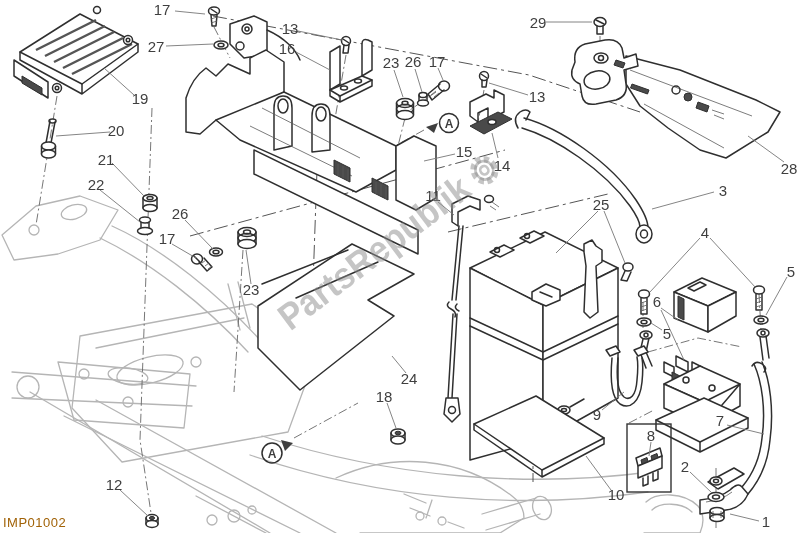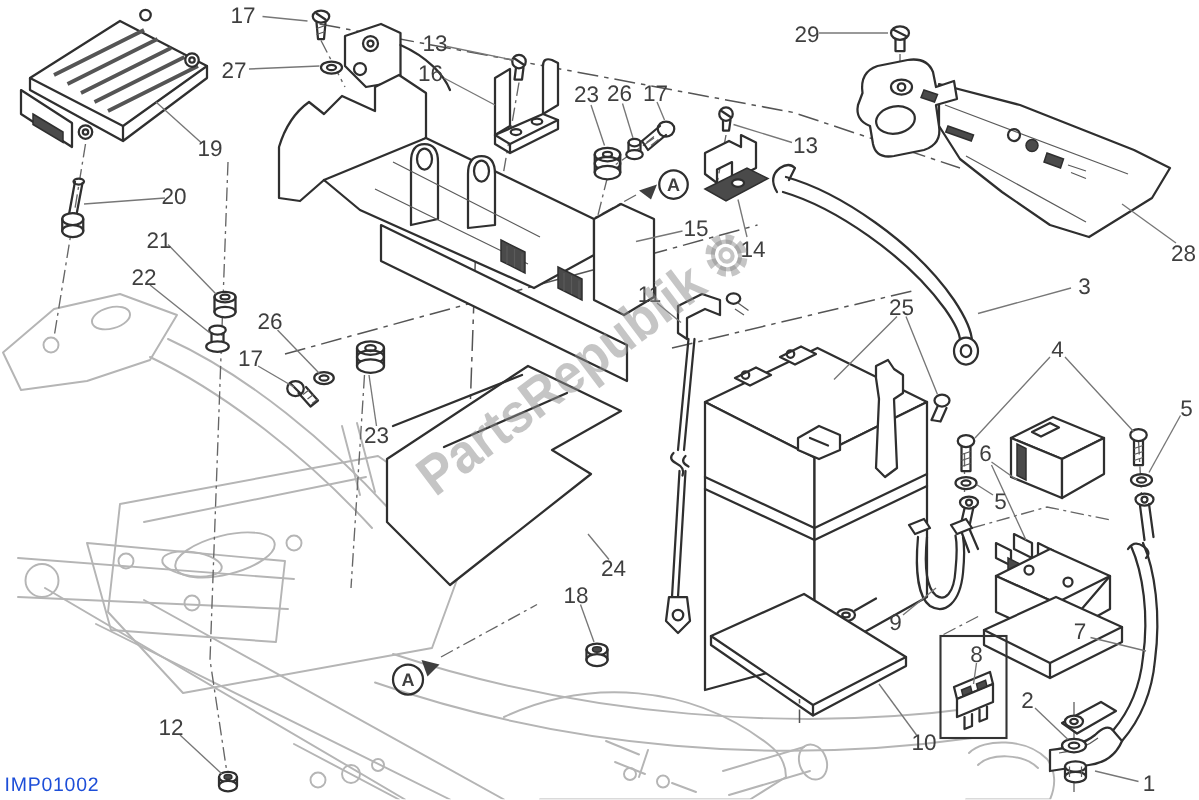--- a/index.html
+++ b/index.html
@@ -14,21 +14,21 @@
   .leader{stroke:#777;stroke-width:.9;fill:none;}
   .axis{stroke:#666;stroke-width:.9;fill:none;stroke-dasharray:9 3 2 3;}
   .ld{stroke:#555;stroke-width:1;fill:none;stroke-dasharray:14 4 3 4;}
   .callout{font:15px "Liberation Sans", sans-serif;fill:#3f3f3f;}
   .amark{font:bold 12px "Liberation Sans", sans-serif;fill:#3f3f3f;}
   #watermark{position:absolute;left:283px;top:300px;height:44px;line-height:44px;
              transform-origin:0 50%;transform:rotate(-37deg) scaleX(.92);
              font-weight:bold;font-size:37px;color:rgba(140,140,140,.5);
              white-space:nowrap;pointer-events:none;display:flex;align-items:center;}
   #watermark svg{position:static;margin-left:6px;}
-  #diagram-code{position:absolute;left:3px;top:515px;font-size:13px;color:#1d4ed8;
+  #diagram-code{position:absolute;left:3px;top:515px;font-size:13px;color:#a16207;
                 letter-spacing:.5px;}
 </style>
 </head>
 <body>
 
 <div id="stage">
 
 <svg width="799" height="533" viewBox="0 0 799 533">
 
   <g>

